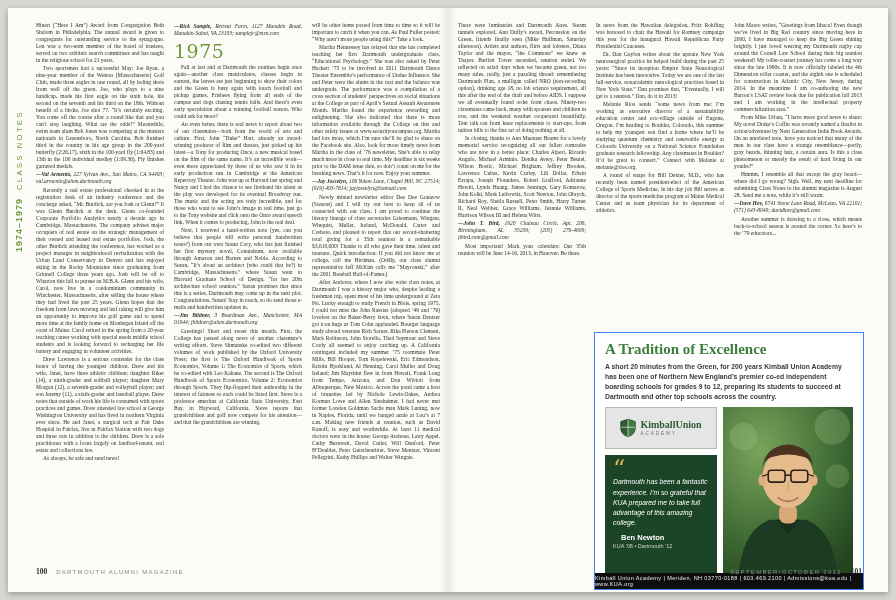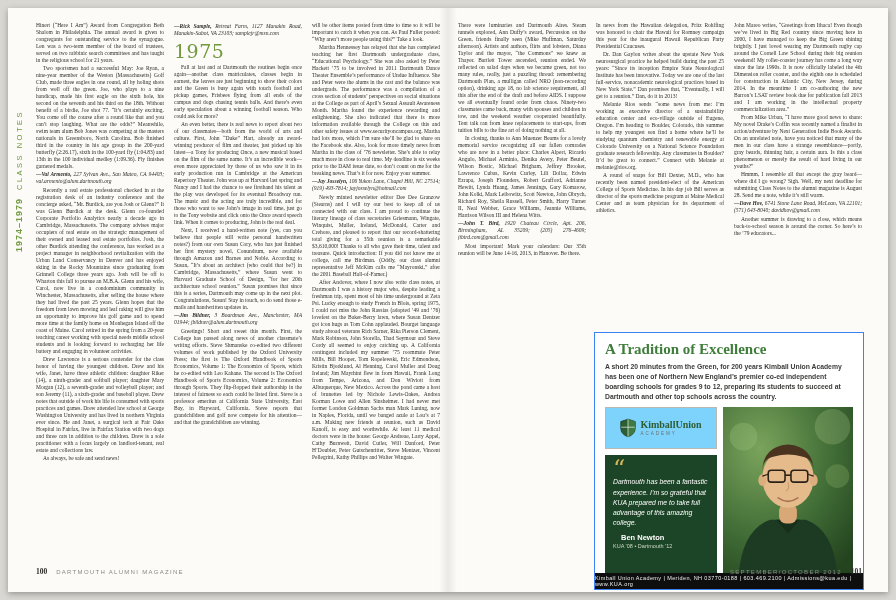--- a/index.html
+++ b/index.html
@@ -25,21 +25,21 @@
   .ft{position:absolute;bottom:16px;font-family:"Liberation Sans",sans-serif;font-size:6px;letter-spacing:1.3px;color:#8a8a85;}
   .ft-left{left:28px;}
   .ft-right{right:26px;text-align:right;}
   .pg{font-weight:700;color:#2b2b28;font-size:7.5px;letter-spacing:0;font-family:"Liberation Serif",serif;}
   
   .ad{position:absolute;left:586px;top:288px;width:270px;height:258px;background:#fff;border:1px solid #3b82f6;box-sizing:border-box;padding:8px 10px 0;margin-top:36px;}
   .ad-headline{font-family:"Liberation Serif",serif;font-weight:700;font-size:15px;color:#3e7d3a;margin:0 0 4px;}
   .ad-body{font-family:"Liberation Sans",sans-serif;font-size:6.8px;line-height:1.45;font-weight:700;color:#3a3a38;margin:0 0 6px;}
   .ad-middle{display:flex;height:168px;}
   .ad-left{width:112px;display:flex;flex-direction:column;}
-  .ad-logo{height:40px;background:#7dd3fc;border:1px solid #b9b8b2;display:flex;align-items:center;justify-content:center;gap:4px;}
+  .ad-logo{height:40px;background:#e5e5e5;border:1px solid #b9b8b2;display:flex;align-items:center;justify-content:center;gap:4px;}
   .logo-word{font-family:"Liberation Serif",serif;font-weight:700;font-size:10px;color:#2e5d33;line-height:1;}
   .logo-sub{display:block;font-family:"Liberation Sans",sans-serif;font-weight:400;font-size:4.5px;letter-spacing:2px;color:#6c6c68;margin-top:2px;}
   .ad-quote{flex:1;margin-top:6px;background:#1c4426;color:#fff;padding:6px 8px;box-sizing:border-box;}
   .quote-mark{font-family:"DejaVu Serif",serif;font-size:24px;line-height:16px;color:#d8b75a;}
   .quote-text{font-style:italic;font-size:6.8px;line-height:1.5;font-family:"Liberation Sans",sans-serif;}
   .quote-name{margin-top:5px;font-weight:700;font-size:7.5px;font-family:"Liberation Sans",sans-serif;color:#fff;padding-left:8px;}
   .quote-detail{font-size:5.5px;color:#cdd9c0;font-family:"Liberation Sans",sans-serif;margin-top:1px;}
   .ad-photo{flex:1;margin-left:6px;overflow:hidden;}
   .ad-photo svg{width:100%;height:100%;display:block;}
   .ad-bar{position:absolute;left:0;right:0;bottom:0;height:16px;background:#0e0e0e;color:#eee;

